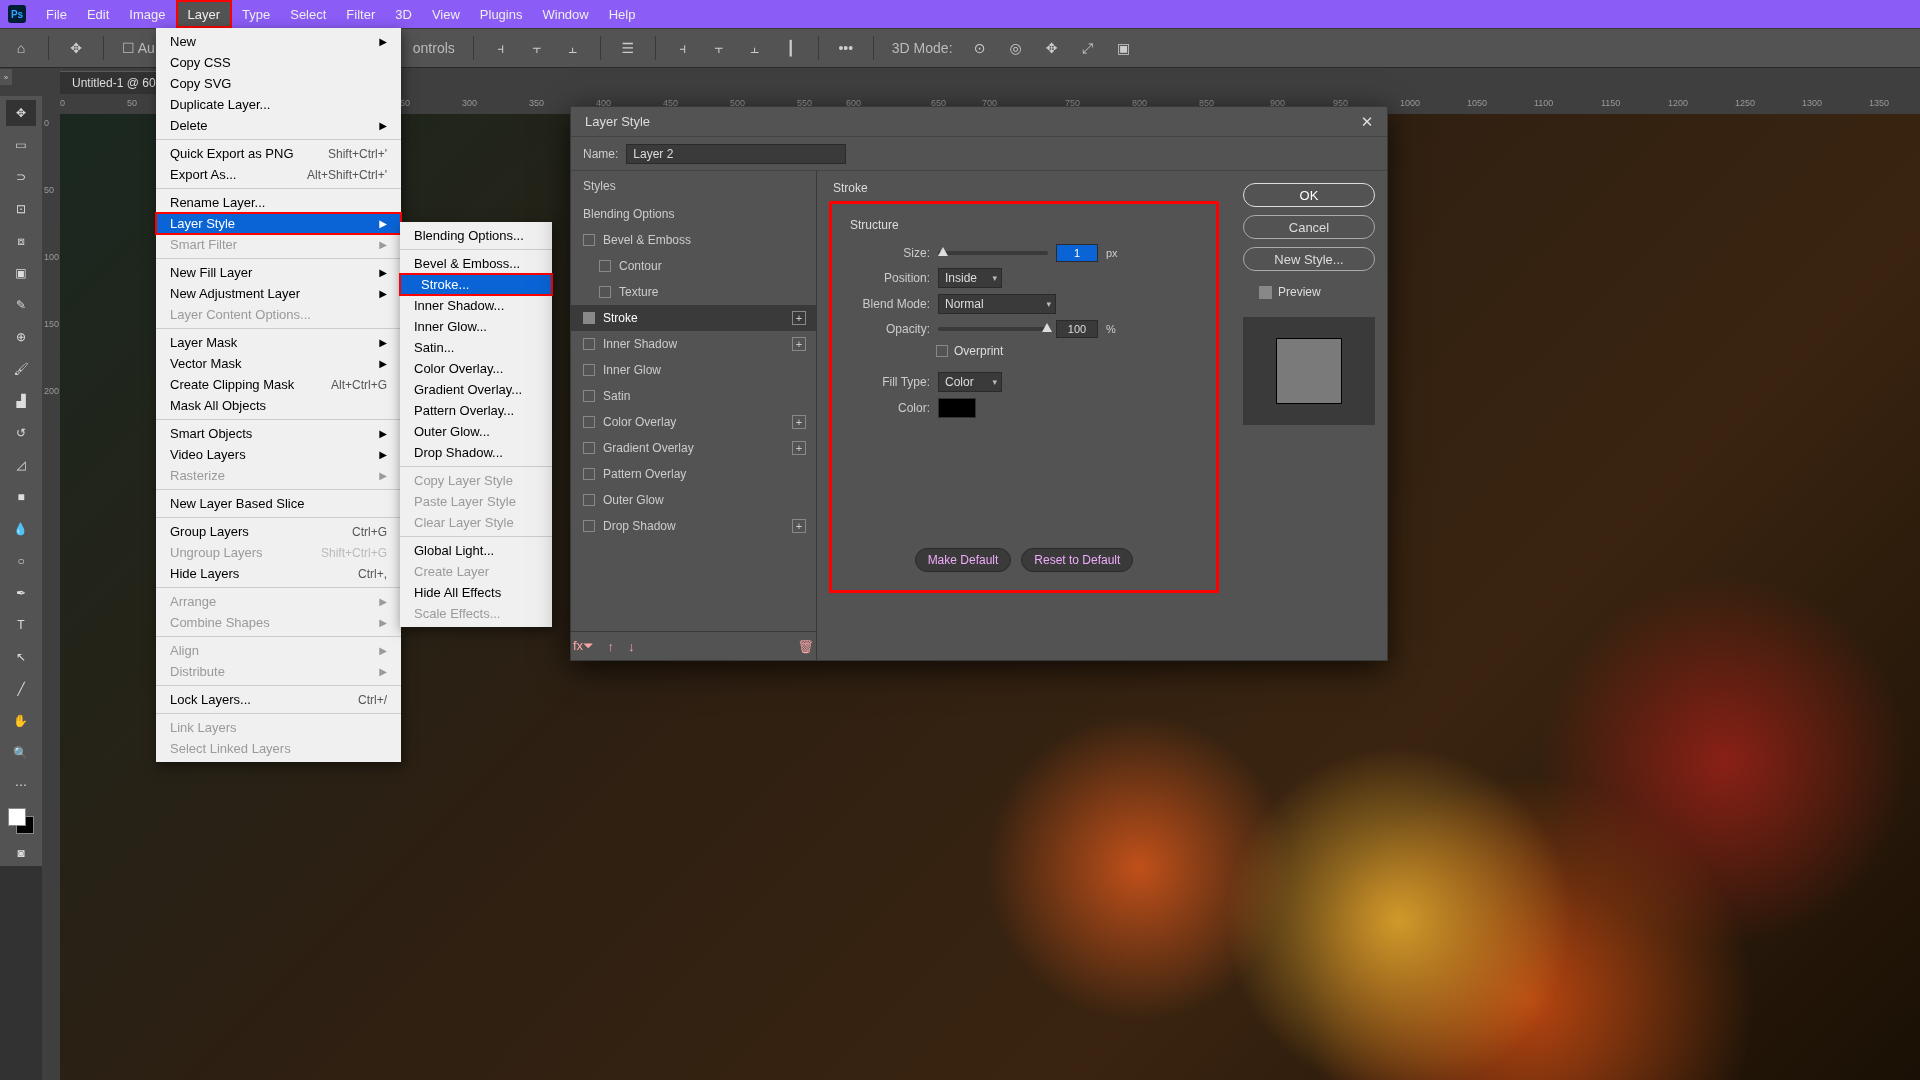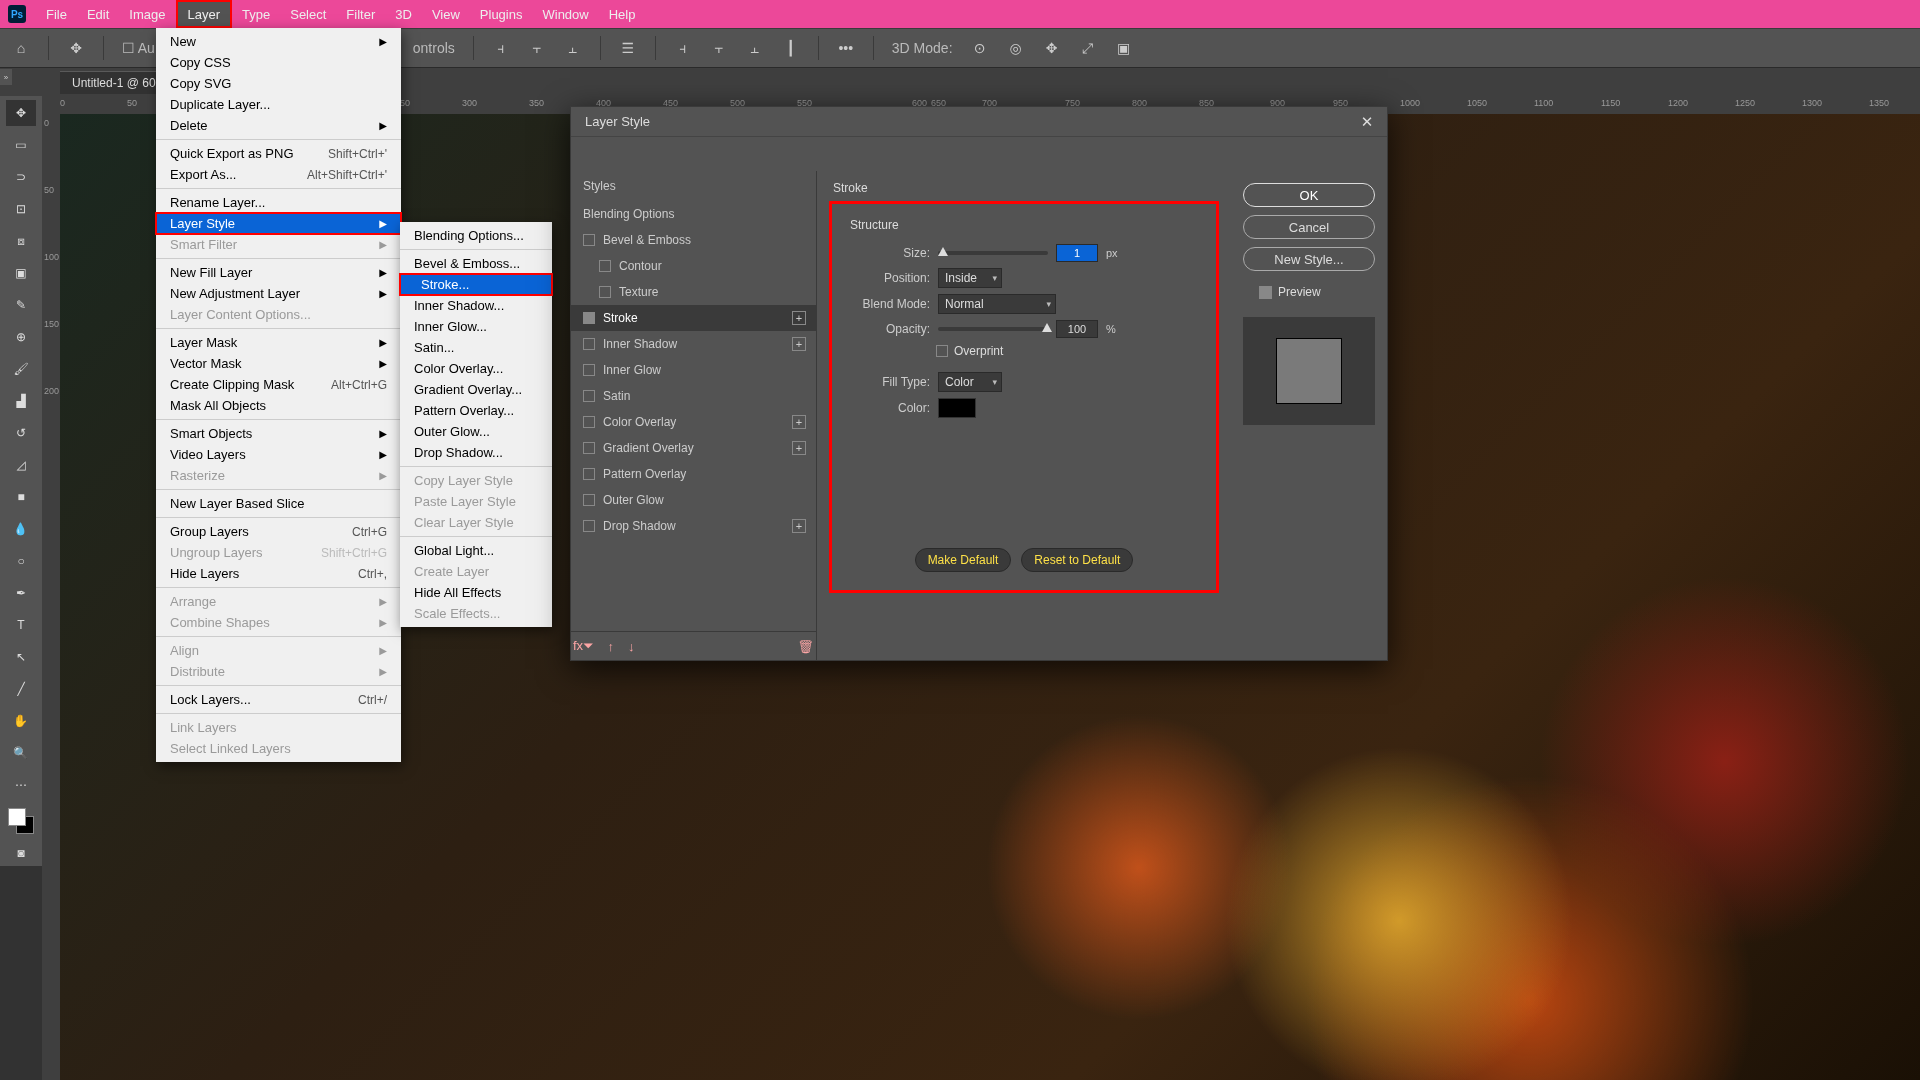--- a/index.html
+++ b/index.html
@@ -1,19 +1,19 @@
 <!DOCTYPE html>
 <html><head>
 <meta charset="utf-8">
 <style>
 * { margin: 0; padding: 0; box-sizing: border-box; font-family: "Segoe UI", Tahoma, sans-serif; }
 body { background: #323232; color: #ddd; font-size: 12px; width: 1920px; height: 1080px; overflow: hidden; position: relative; }
 
 
-.menubar { height: 28px; background: #ec4899; display: flex; align-items: center; padding-left: 8px; }
+.menubar { height: 28px; background: #8b5cf6; display: flex; align-items: center; padding-left: 8px; }
 .ps-logo { width: 18px; height: 18px; background: #001e36; color: #31a8ff; font-weight: bold; font-size: 10px; display: flex; align-items: center; justify-content: center; border-radius: 3px; margin-right: 10px; }
 .menubar-item { padding: 0 10px; height: 100%; display: flex; align-items: center; cursor: default; color: #eee; font-size: 13px; }
 .menubar-item.boxed { border: 2px solid #ff0000; background: #535353; }
 
 
 .optionsbar { height: 40px; background: #535353; border-top: 1px solid #3a3a3a; border-bottom: 1px solid #2a2a2a; display: flex; align-items: center; padding-left: 12px; gap: 18px; color: #bbb; font-size: 14px; }
 .opt-icon { width: 18px; height: 18px; display: inline-flex; align-items: center; justify-content: center; color: #ccc; }
 .opt-sep { width: 1px; height: 24px; background: #3a3a3a; }
 
 
@@ -89,21 +89,21 @@
 .slider-thumb { position:absolute; top:-4px; width:0; height:0; border-left:5px solid transparent; border-right:5px solid transparent; border-bottom:9px solid #ddd; }
 .numbox { width:42px; height:18px; background:#3a3a3a; border:1px solid #2a2a2a; color:#ddd; text-align:center; font-size:11px; }
 .numbox.hi { background:#0a64d6; color:#fff; }
 .unit { color:#ccc; font-size:11px; }
 .sel { height:20px; background:#3a3a3a; border:1px solid #2a2a2a; color:#ddd; padding:0 18px 0 6px; font-size:12px; position:relative; display:inline-flex; align-items:center; }
 .sel::after { content:'▾'; position:absolute; right:4px; font-size:9px; color:#bbb; }
 .chkline { display:flex; align-items:center; gap:6px; margin-left:92px; }
 .chkbox { width:12px; height:12px; border:1px solid #888; }
 .color-swatch2 { width:38px; height:20px; background:#000; border:1px solid #333; display:inline-block; }
 .mid-btns { display:flex; gap:10px; justify-content:center; margin-top:14px; }
-.mid-btn { background:#3a3a3a; border:1px solid #2a2a2a; color:#fde047; padding:4px 12px; border-radius:12px; font-size:12px; }
+.mid-btn { background:#3a3a3a; border:1px solid #2a2a2a; color:#f0abfc; padding:4px 12px; border-radius:12px; font-size:12px; }
 
 .dlg-right { width:156px; padding:12px; display:flex; flex-direction:column; gap:8px; }
 .rbtn { border:1px solid #aaa; background:#535353; color:#ddd; border-radius:16px; height:24px; display:flex; align-items:center; justify-content:center; font-size:13px; }
 .rbtn.primary { border-color:#ddd; color:#fff; }
 .prev-chk { display:flex; align-items:center; gap:6px; margin-top:6px; margin-left:16px;}
 .prev-chk .box { width:13px; height:13px; background:#888; }
 .preview-pane { margin-top:10px; height:108px; background:#3a3a3a; display:flex; align-items:center; justify-content:center; }
 .preview-inner { width:66px; height:66px; background:#7a7a7a; border:1px solid #000; }
 </style>
 </head>
@@ -198,21 +198,21 @@
     <span class="ruler-tick" style="left: 152px;">100</span>
     <span class="ruler-tick" style="left: 219px;">150</span>
     <span class="ruler-tick" style="left: 286px;">200</span>
     <span class="ruler-tick" style="left: 353px;">250</span>
     <span class="ruler-tick" style="left: 420px;">300</span>
     <span class="ruler-tick" style="left: 487px;">350</span>
     <span class="ruler-tick" style="left: 554px;">400</span>
     <span class="ruler-tick" style="left: 621px;">450</span>
     <span class="ruler-tick" style="left: 688px;">500</span>
     <span class="ruler-tick" style="left: 755px;">550</span>
-    <span class="ruler-tick" style="left: 870px;">600</span>
+    <span class="ruler-tick" style="left: 804px;">600</span>
     <span class="ruler-tick" style="left: 889px;">650</span>
     <span class="ruler-tick" style="left: 940px;">700</span>
     <span class="ruler-tick" style="left: 1023px;">750</span>
     <span class="ruler-tick" style="left: 1090px;">800</span>
     <span class="ruler-tick" style="left: 1157px;">850</span>
     <span class="ruler-tick" style="left: 1228px;">900</span>
     <span class="ruler-tick" style="left: 1291px;">950</span>
     <span class="ruler-tick" style="left: 1358px;">1000</span>
     <span class="ruler-tick" style="left: 1425px;">1050</span>
     <span class="ruler-tick" style="left: 1492px;">1100</span>
@@ -385,20 +385,24 @@
     <div class="sub-item disabled">Create Layer</div>
     <div class="sub-item">Hide All Effects</div>
     <div class="sub-item disabled">Scale Effects...</div>
   </div>
 
 <div class="dialog">
   <div class="dlg-titlebar">
     <span>Layer Style</span>
     <span class="dlg-close">✕</span>
   </div>
+  <div class="dlg-name-row">
+    <label>Name:</label>
+    <input class="dlg-name-input" value="Layer 2" style="">
+  </div>
   <div class="dlg-columns">
     <div class="styles-list">
       <div class="styles-head">Styles</div>
       <div id="styles-rows">
           <div class="style-row">
             <span>Blending Options</span>
           </div>
           <div class="style-row">
             <span class="style-chk"></span>
             <span>Bevel &amp; Emboss</span>

